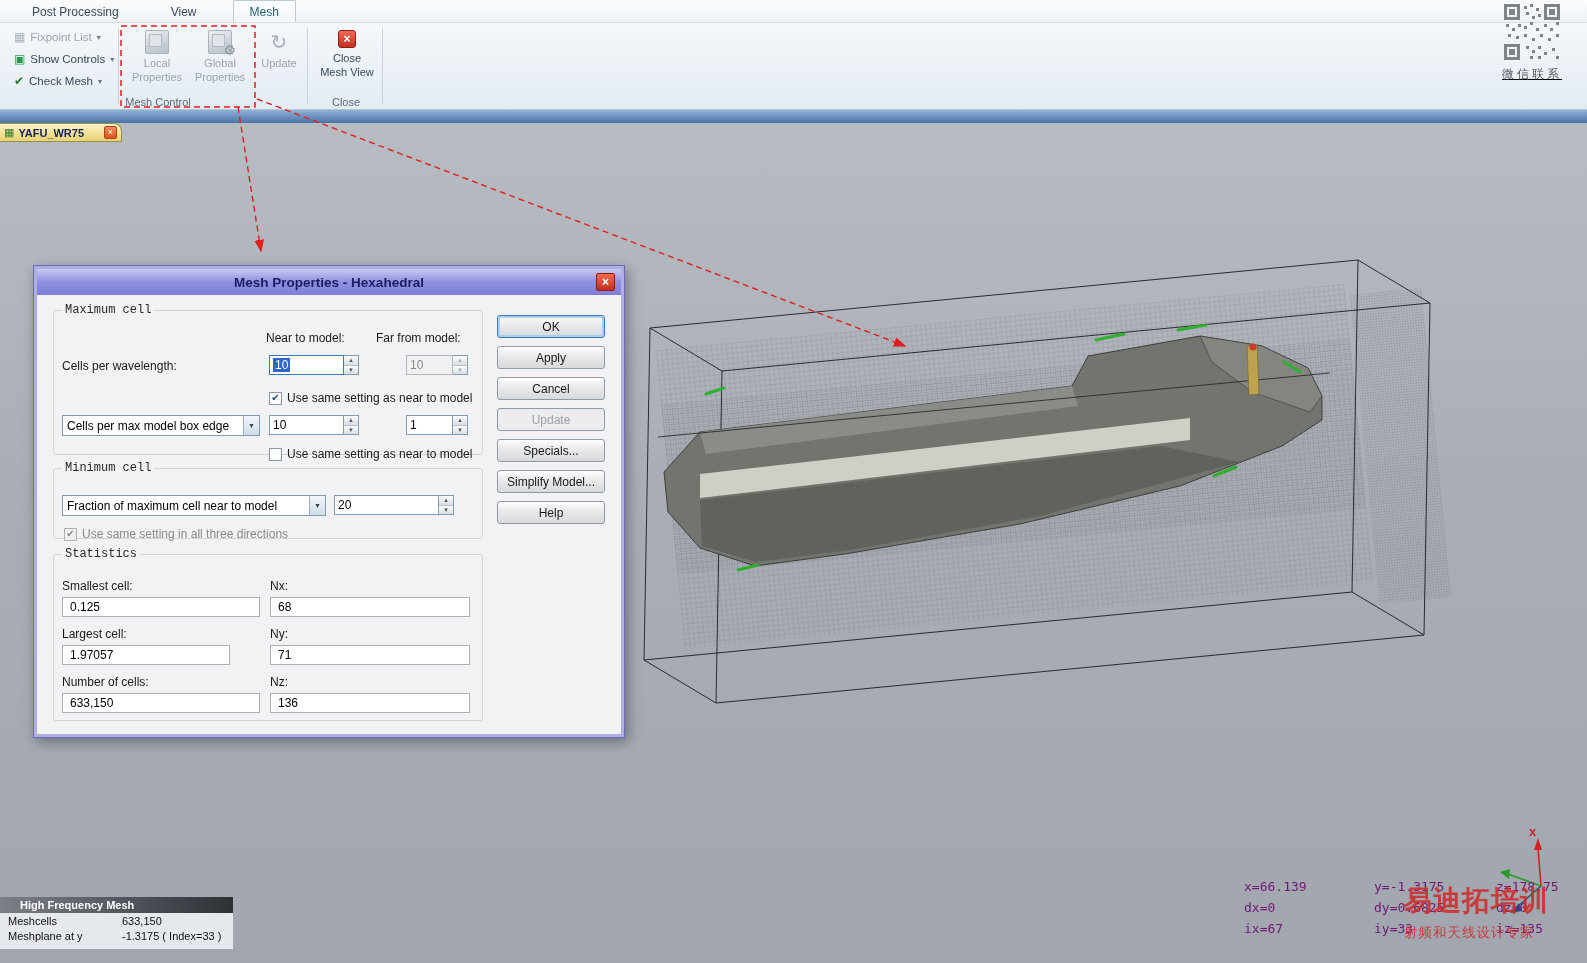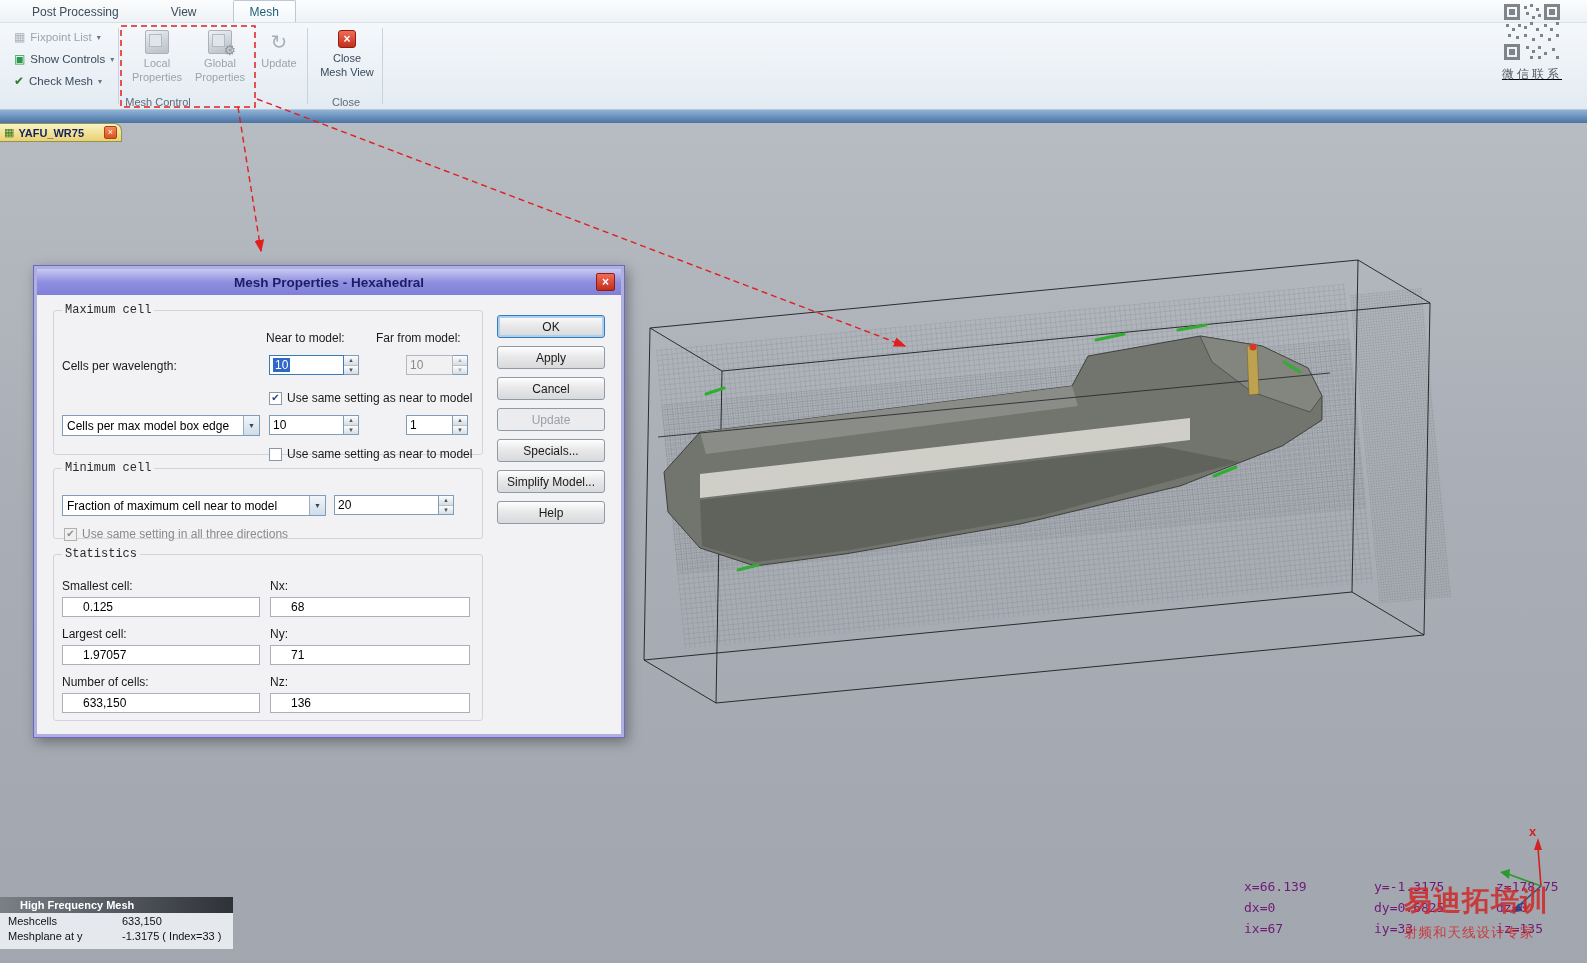--- a/index.html
+++ b/index.html
@@ -92,21 +92,21 @@
   .combo-btn { width:16px; align-self:stretch; background:linear-gradient(#f2f6fa,#cfdce8);
     border-left:1px solid #9aaec2; display:flex; align-items:center; justify-content:center;
     font-size:7px; color:#30465c; }
   .cbrow { position:absolute; display:flex; align-items:center; gap:5px; font-size:12px; color:#1a1a1a; }
   .cb { width:13px; height:13px; background:#fff; border:1px solid #8a98a8;
     display:inline-flex; align-items:center; justify-content:center; font-size:10px;
     line-height:10px; color:#20427e; }
   .cb.dis { background:#efefef; color:#8a8a8a; border-color:#b0b0b0; }
   .cbrow.gray span.cb-label { color:#8a8a8a; }
   .stat-input { position:absolute; height:20px; background:#fff; border:1px solid #a8b0ba;
-    font-size:12px; display:flex; align-items:center; padding:0 20px; }
+    font-size:12px; display:flex; align-items:center; padding:0 7px; }
   .dbtn { position:absolute; left:460px; width:108px; height:23px;
     background:linear-gradient(#fefefe,#e9e9ea 45%,#d8d9db); border:1px solid #8e9aa6;
     border-radius:3px; font-size:12px; color:#1a1a1a;
     display:flex; align-items:center; justify-content:center; }
   .dbtn.focus { border-color:#3a7ab8; box-shadow:inset 0 0 0 2px #a8d0f0; }
   .dbtn.dis { color:#9aa0a8; background:#ececee; }
   
   .meshinfo { position:absolute; left:0; top:897px; width:233px; z-index:10; }
   .meshinfo-hdr { height:16px; background:linear-gradient(90deg,#7b8087,#2e3237);
     color:#fff; font-size:11px; font-weight:bold; line-height:16px; padding-left:20px; }
@@ -387,21 +387,21 @@
       <span class="lbl" style="left:216px;top:18px">Nx:</span>
       <div class="stat-input" style="left:8px;top:36px;width:198px">
           <span>0.125</span>
         </div>
       <div class="stat-input" style="left:216px;top:36px;width:200px">
           <span>68</span>
         </div>
 
       <span class="lbl" style="left:8px;top:66px">Largest cell:</span>
       <span class="lbl" style="left:216px;top:66px">Ny:</span>
-      <div class="stat-input" style="left:8px;top:84px;width:198px">
+      <div class="stat-input" style="left:8px;top:84px;width:168px">
           <span>1.97057</span>
         </div>
       <div class="stat-input" style="left:216px;top:84px;width:200px">
           <span>71</span>
         </div>
 
       <span class="lbl" style="left:8px;top:114px">Number of cells:</span>
       <span class="lbl" style="left:216px;top:114px">Nz:</span>
       <div class="stat-input" style="left:8px;top:132px;width:198px">
           <span>633,150</span>

